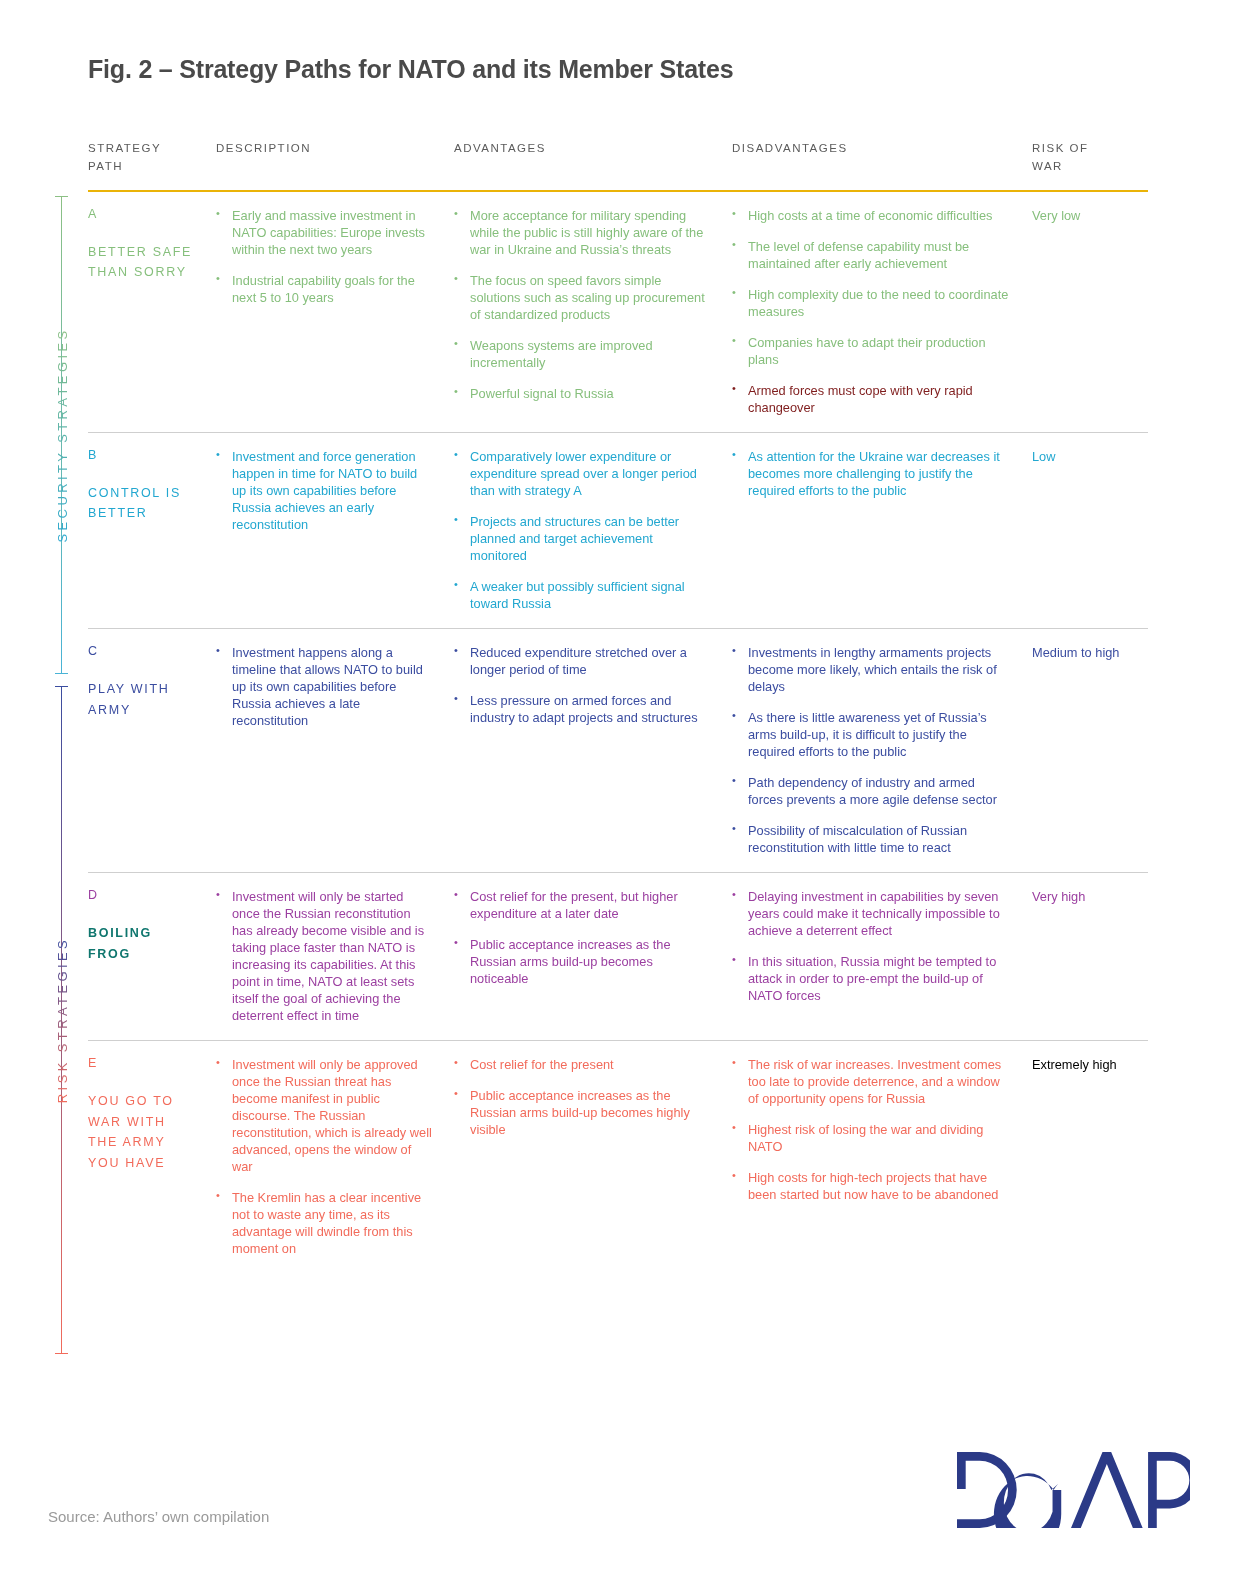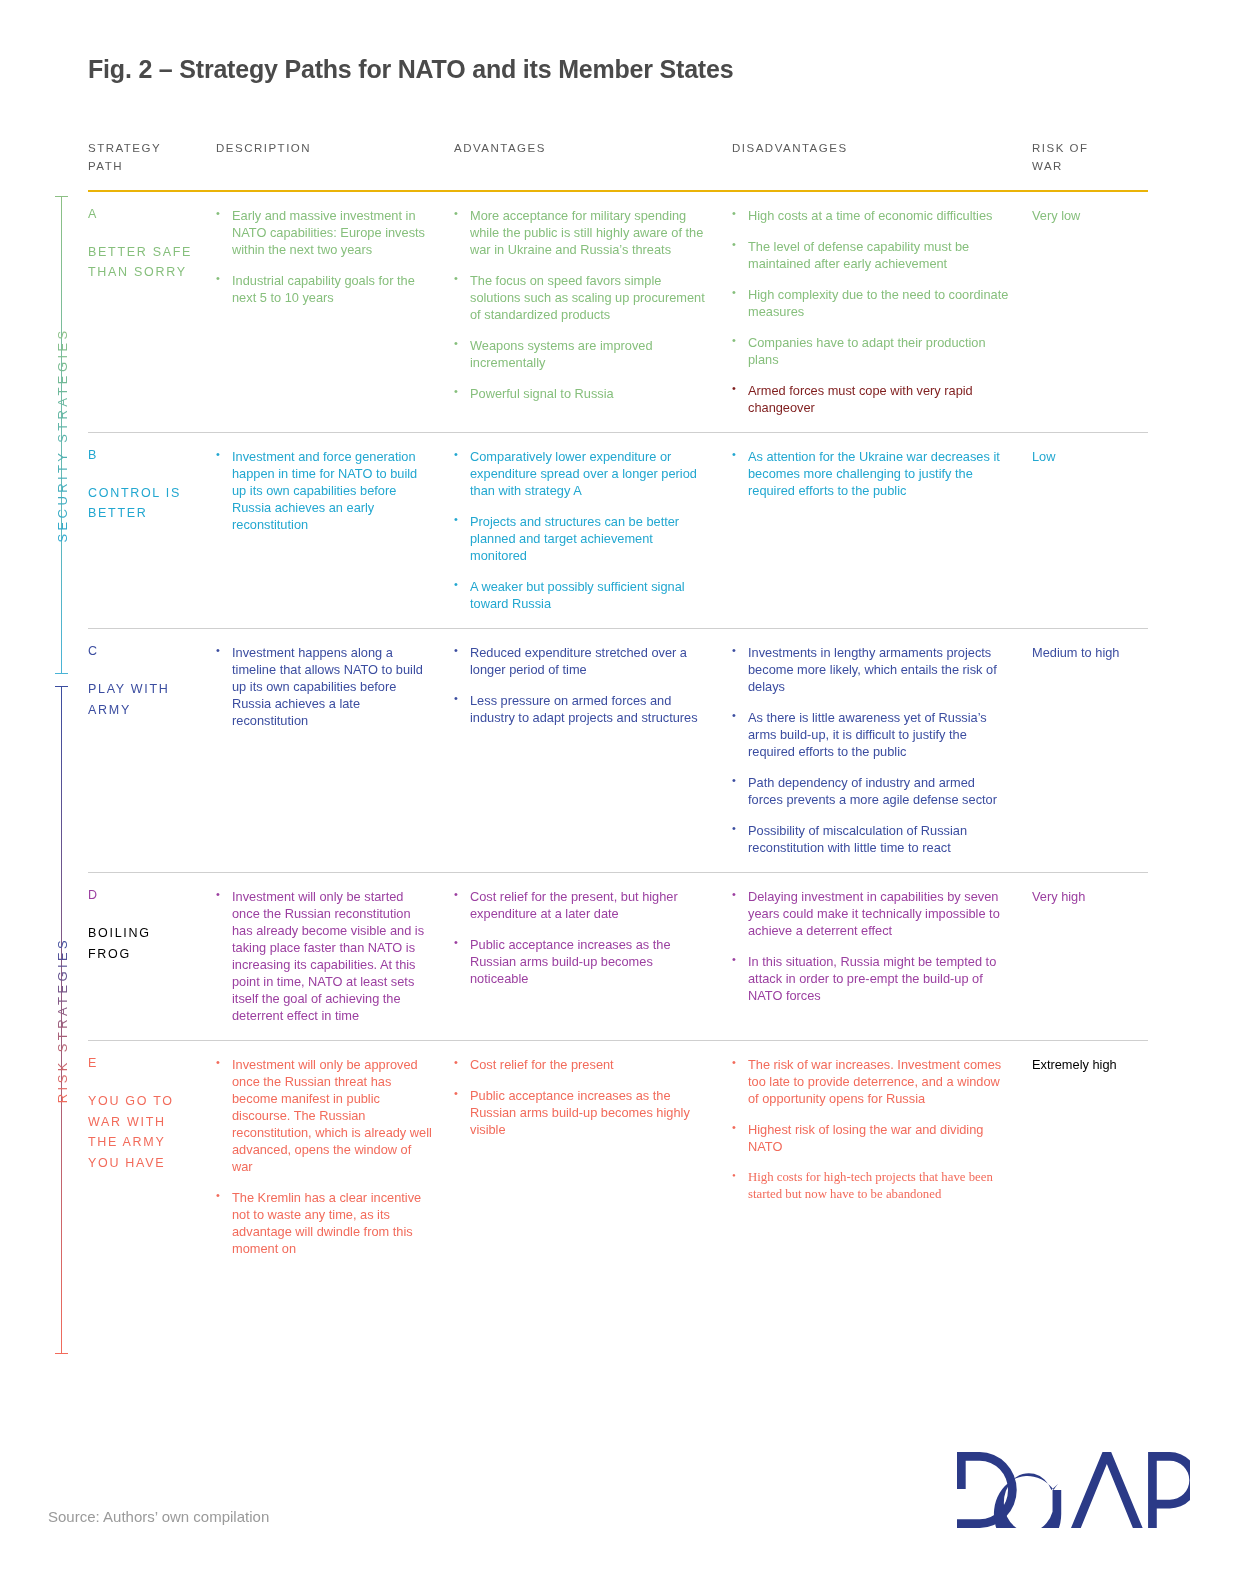--- a/index.html
+++ b/index.html
@@ -279,21 +279,21 @@
               <li style="color: rgb(59, 77, 160);">As there is little awareness yet of Russia’s arms build-up, it is difficult to justify the required efforts to the public</li>
               <li style="color: rgb(59, 77, 160);">Path dependency of industry and armed forces prevents a more agile defense sector</li>
               <li style="color: rgb(59, 77, 160);">Possibility of miscalculation of Russian reconstitution with little time to react</li>
             </ul>
           </div>
           <div class="cell risk-text" style="color: rgb(59, 77, 160);">Medium to high</div>
         </div>
         <div class="grid-row data-row">
           <div class="cell">
             <div class="path-letter" style="color: rgb(155, 63, 160);">D</div>
-            <div class="path-name" style="color: #000000;">BOILING FROG</div>
+            <div class="path-name" style="color: #0f766e; font-weight: bold;">BOILING FROG</div>
           </div>
           <div class="cell">
             <ul class="bullets">
               <li style="color: rgb(155, 63, 160);">Investment will only be started once the Russian reconstitution has already become visible and is taking place faster than NATO is increasing its capabilities. At this point in time, NATO at least sets itself the goal of achieving the deterrent effect in time</li>
             </ul>
           </div>
           <div class="cell">
             <ul class="bullets">
               <li style="color: rgb(155, 63, 160);">Cost relief for the present, but higher expenditure at a later date</li>
               <li style="color: rgb(155, 63, 160);">Public acceptance increases as the Russian arms build-up becomes noticeable</li>
@@ -321,21 +321,21 @@
           <div class="cell">
             <ul class="bullets">
               <li style="color: rgb(242, 107, 91);">Cost relief for the present</li>
               <li style="color: rgb(242, 107, 91);">Public acceptance increases as the Russian arms build-up becomes highly visible</li>
             </ul>
           </div>
           <div class="cell">
             <ul class="bullets">
               <li style="color: rgb(242, 107, 91);">The risk of war increases. Investment comes too late to provide deterrence, and a window of opportunity opens for Russia</li>
               <li style="color: rgb(242, 107, 91);">Highest risk of losing the war and dividing NATO</li>
-              <li style="color: rgb(242, 107, 91); font-family: Liberation Serif, serif;">High costs for high-tech projects that have been started but now have to be abandoned</li>
+              <li style="color: rgb(242, 107, 91);">High costs for high-tech projects that have been started but now have to be abandoned</li>
             </ul>
           </div>
           <div class="cell risk-text" style="color: #000000;">Extremely high</div>
         </div>
       </div>
 
   </div>
 
   <div class="source-note">Source: Authors’ own compilation</div>
 

